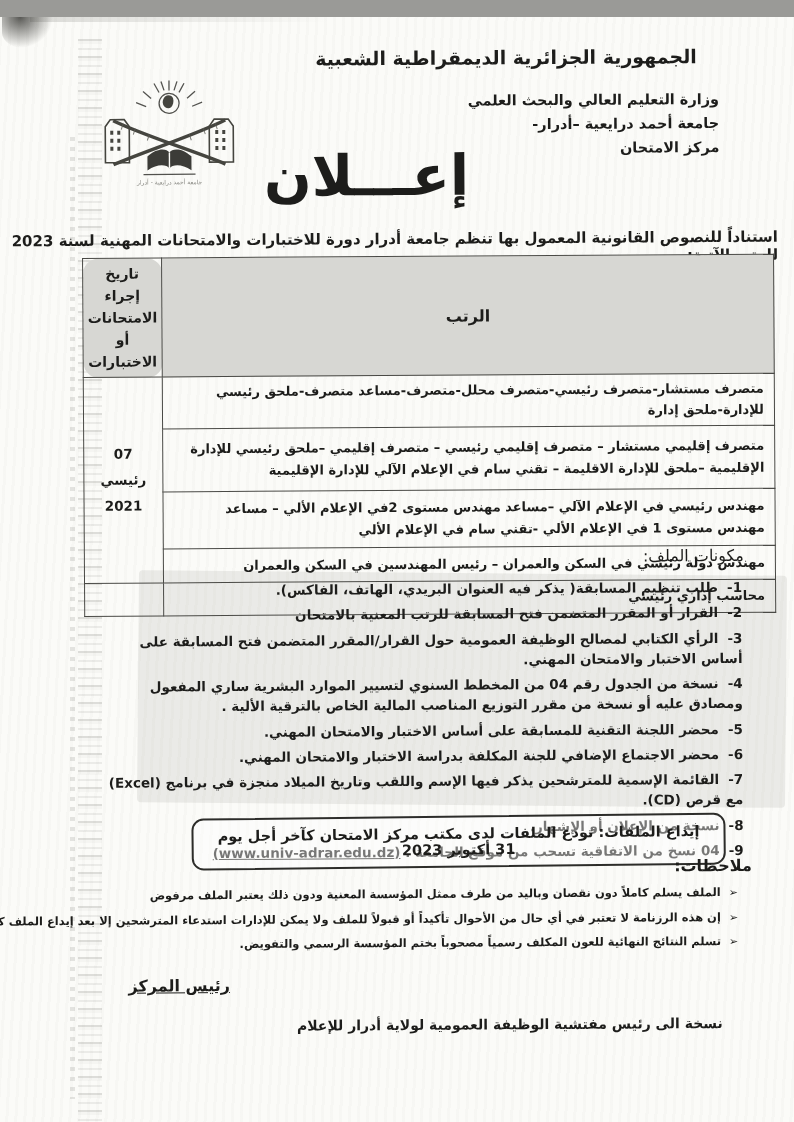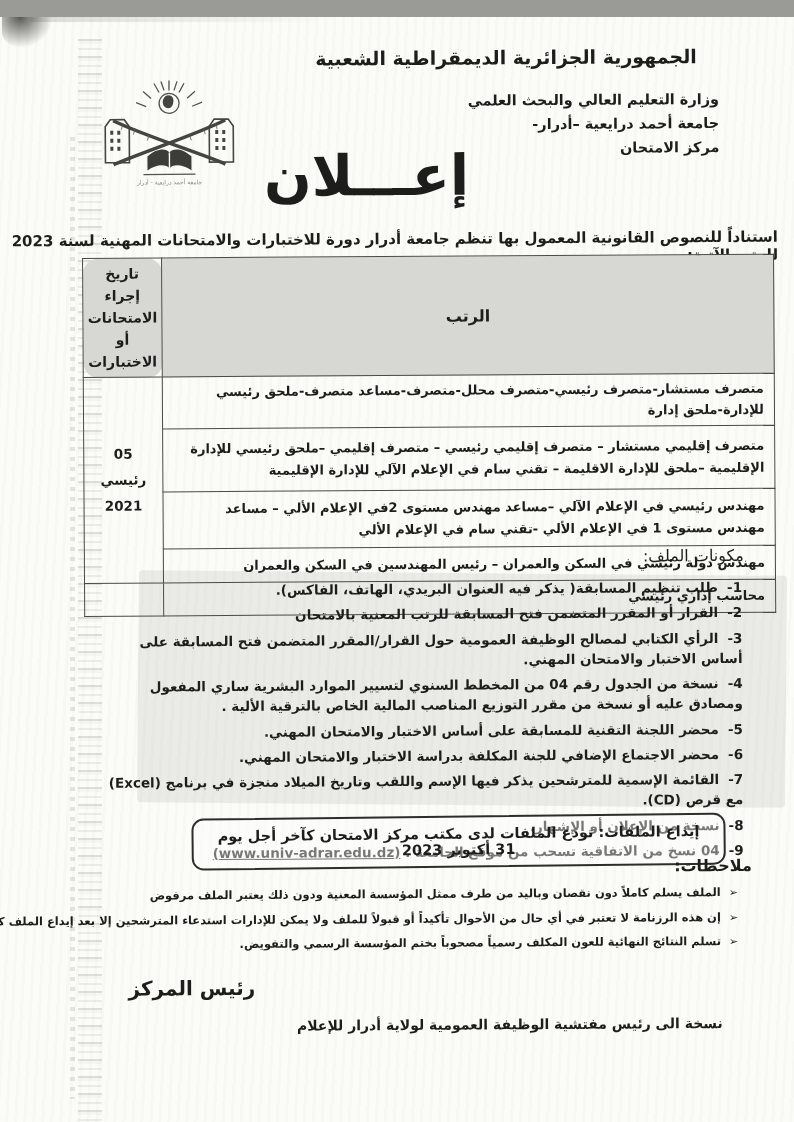--- a/index.html
+++ b/index.html
@@ -63,21 +63,21 @@
   .deposit-box{position:absolute;top:799px;right:70px;width:506px;border:2px solid #2d2d2a;border-radius:12px;
     padding:8px 12px;text-align:center;font-size:14.5px;font-weight:bold;transform:rotate(-.3deg);background:rgba(255,255,255,.4);}
 
   
   .notes-heading{position:absolute;top:841px;right:44px;font-size:16px;font-weight:bold;}
   .notes-list{position:absolute;top:868px;right:58px;width:700px;list-style:none;margin:0;padding:0;}
   .notes-list li{font-size:11.5px;font-weight:bold;line-height:1.6;margin-bottom:6px;white-space:nowrap;}
   .bullet{display:inline-block;margin-left:8px;font-size:11px;}
 
   
-  .signature{position:absolute;top:958px;left:126px;font-size:20px;font-weight:bold;}
+  .signature{position:absolute;top:958px;left:126px;font-size:16px;font-weight:bold;text-decoration:underline;}
   .copy-note{position:absolute;top:1000px;right:74px;font-size:14px;font-weight:600;}
 </style>
 </head>
 <body>
 
 <div class="page">
 
   <div class="scan-noise"></div>
   <div class="corner-shadow"></div>
   <div class="top-edge"></div>
@@ -153,21 +153,21 @@
 
     <table class="exam-table">
       <tbody>
           <tr>
         <td class="ranks-header">الرتب</td>
         <td class="date-header">تاريخ إجراء الامتحانات أو الاختبارات</td>
       </tr>
       <tr>
         <td class="rank-cell r1">متصرف مستشار-متصرف رئيسي-متصرف محلل-متصرف-مساعد متصرف-ملحق رئيسي للإدارة-ملحق إدارة</td>
         <td class="date-cell" rowspan="4">
-          <span class="dl">05</span>
+          <span class="dl">07</span>
           <span class="dl">رئيسي</span>
           <span class="dl">2021</span>
         </td>
       </tr>
       <tr>
         <td class="rank-cell r2">متصرف إقليمي مستشار – متصرف إقليمي رئيسي – متصرف إقليمي –ملحق رئيسي للإدارة الإقليمية –ملحق للإدارة الاقليمة – تقني سام في الإعلام الآلي للإدارة الإقليمية</td>
       </tr>
       <tr>
         <td class="rank-cell r3">مهندس رئيسي في الإعلام الآلي –مساعد مهندس مستوى 2في الإعلام الألي – مساعد مهندس مستوى 1 في الإعلام الألي -تقني سام في الإعلام الألي</td>
       </tr>

